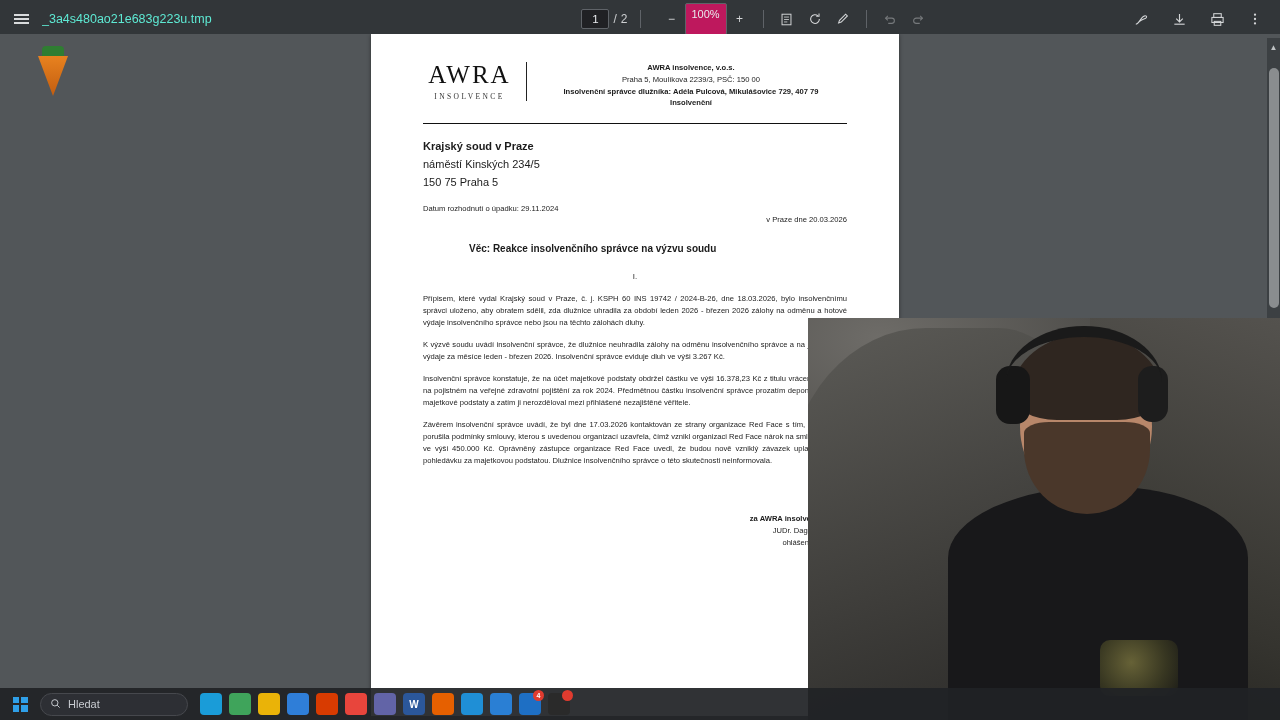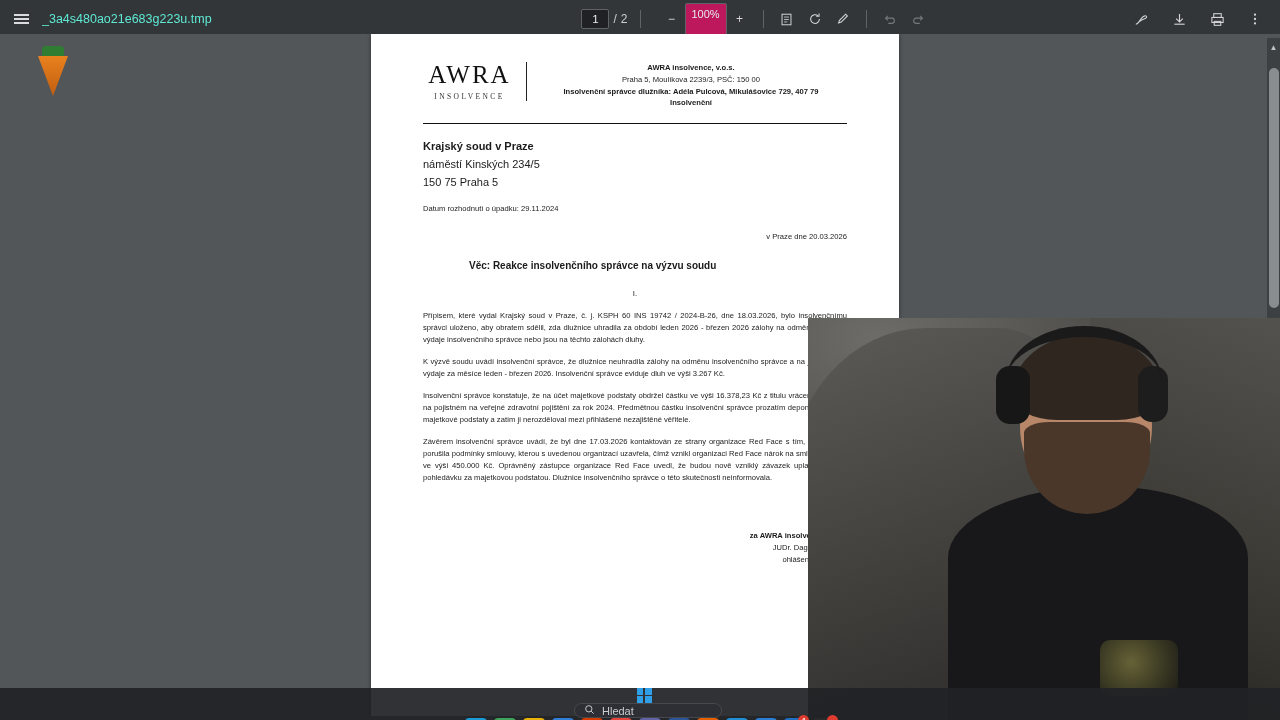--- a/index.html
+++ b/index.html
@@ -106,21 +106,21 @@
   }
   .lh-text .b { font-weight: bold; }
   .rule { border-bottom: 1.2px solid #111; margin: 6px 0 14px 0; }
 
   .addr { font-size: 11px; line-height: 1.62; }
   .addr .b { font-weight: bold; }
   .spacer-10 { height: 11px; }
   .meta { font-size: 7.6px; line-height: 1.62; }
   .meta b { font-weight: bold; }
   .place {
-    text-align: right; font-size: 7.6px; margin-top: 17px;
+    text-align: right; font-size: 7.6px; 
   }
   .subject {
     font-size: 10px; font-weight: bold; margin-top: 19px; margin-left: 46px;
   }
   .section-num {
     text-align: center; font-size: 7.8px; margin-top: 18px; margin-bottom: 12px;
   }
   .para {
     font-size: 7.6px; line-height: 1.58; text-align: justify; margin-bottom: 10px;
   }
@@ -212,21 +212,20 @@
     clip-path: polygon(50% 100%, 0% 0%, 100% 0%);
   }
 
   
   .taskbar {
     position: absolute; left: 0; bottom: 0;
     width: 1280px; height: 32px;
     background: rgba(32,34,38,.93);
     display: flex; align-items: center;
     padding-left: 8px;
-    flex-direction: column;
   }
   .tb-start {
     width: 24px; height: 24px; display: flex; align-items: center; justify-content: center;
   }
   .win-logo { width: 15px; height: 15px; display: grid; grid-template-columns: 1fr 1fr; grid-gap: 1.6px; }
   .win-logo i { display: block; background: #2f9fe8; }
   .search-pill {
     display: flex; align-items: center; gap: 7px;
     width: 148px; height: 23px; margin-left: 8px;
     background: #2d2f34; border: 1px solid #46484d; border-radius: 13px;

